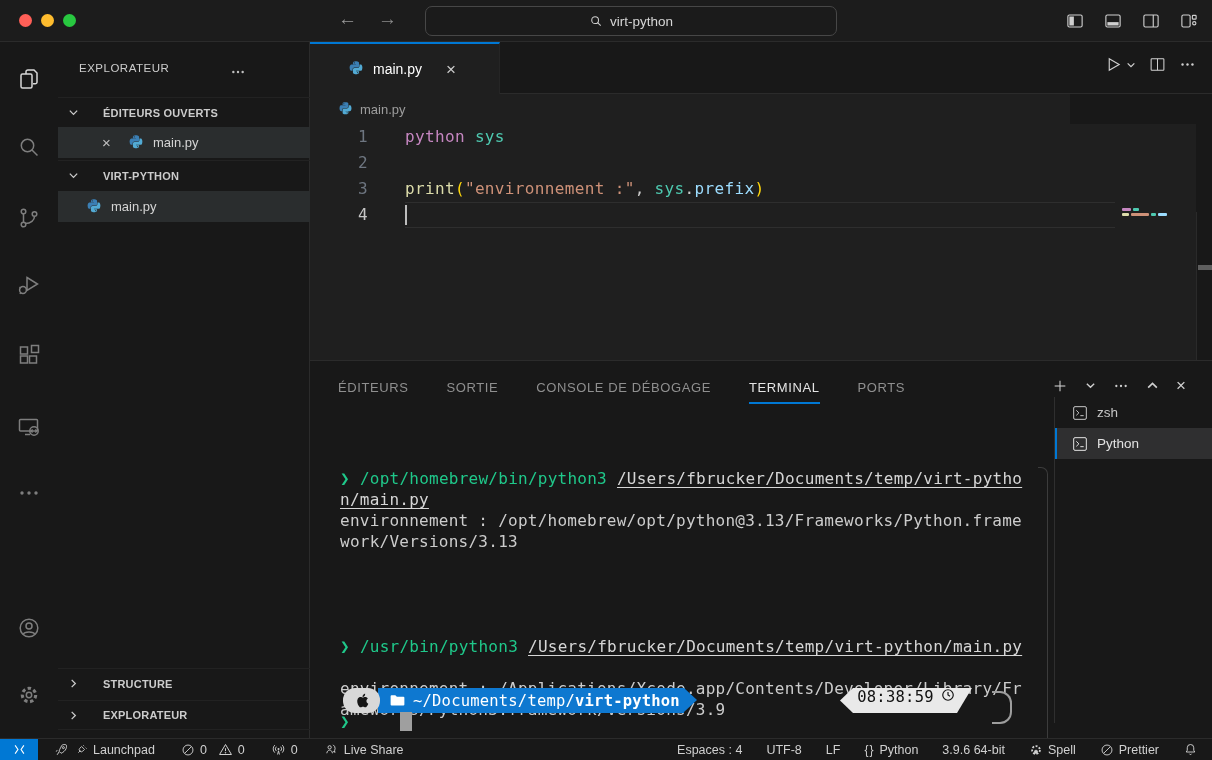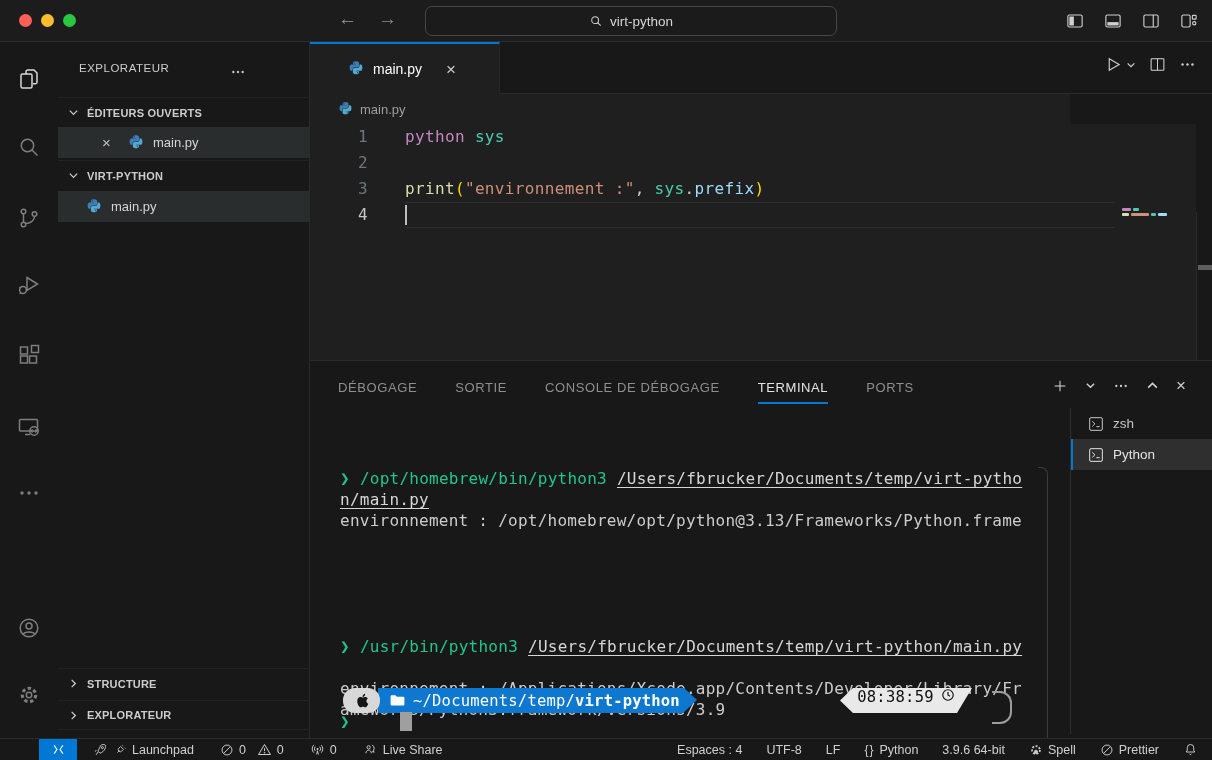--- a/index.html
+++ b/index.html
@@ -33,21 +33,21 @@
   #activitybar { position:absolute; left:0; top:42px; width:58px; height:696px; background:var(--ui_bg,#181818); }
   .act { position:absolute; left:17px; color:#7e7e7e; }
   .act.active { color:#d7d7d7; }
 
   
   #sidebar { position:absolute; left:58px; top:42px; width:252px; height:696px;
     background:var(--ui_bg,#181818); border-right:1px solid var(--border,#2b2b2b); }
   #sb-title { position:absolute; left:21px; top:20px; font-size:11.5px; letter-spacing:.5px; color:#cccccc; }
   #sb-more { position:absolute; left:172px; top:22px; color:#c0c0c0; }
   .section { position:absolute; left:0; width:252px; height:30px; border-top:1px solid #222;
-    display:flex; align-items:center; gap:8px; padding-left:10px;
+    display:flex; align-items:center; gap:24px; padding-left:10px;
     font-size:11px; font-weight:bold; color:#cccccc; letter-spacing:.2px; }
   #sec-openeditors{ top:55px; } #sec-workspace{ top:118px; }
   #sec-structure{ top:626px; } #sec-timeline{ top:658px; border-bottom:1px solid #222; }
   .filerow { position:absolute; left:0; width:252px; height:31px; background:var(--row_highlight,#2a2d2e);
     display:flex; align-items:center; font-size:13px; color:#d4d4d4; }
   #row-openeditor{ top:85px; } #row-file{ top:149px; }
   .rowclose { margin-left:44px; color:#c0c0c0; font-size:15px; width:16px; }
   .chev { color:#cccccc; }
 
   
@@ -110,29 +110,29 @@
     clip-path:polygon(0 50%, 13px 0, 100% 0, calc(100% - 15px) 100%, 13px 100%);
     display:flex; justify-content:center; gap:7px;
     font-family:"DejaVu Sans Mono", monospace; font-size:15.5px; }
   #pl-bracket { position:absolute; left:682px; top:278px; width:20px; height:33px;
     border:2px solid #9d9d9d; border-left:none; border-radius:0 12px 12px 0; }
   #cmd-guide { position:absolute; left:728px; top:54px; width:10px; height:305px;
     border:1px solid #3c3c3c; border-left:none; border-radius:0 7px 7px 0; }
   #t-prompt2 { top:298px; }
   #t-cursor { position:absolute; left:90px; top:299px; width:12px; height:19px; background:#9f9f9f; }
 
-  #termtabs { position:absolute; left:744px; top:47px; width:140px; height:326px; border-left:1px solid #2f2f2f;margin-left:16px; }
+  #termtabs { position:absolute; left:744px; top:36px; width:140px; height:326px; border-left:1px solid #2f2f2f; }
   .trow { position:absolute; left:0; width:158px; height:31px; display:flex; align-items:center; gap:9px;
     padding-left:17px; font-size:13.5px; color:#c5c5c5; }
   #trow-zsh{ top:0; }
   #trow-python{ top:31px; background:#2f2f30; color:#e2e2e2; border-left:2px solid var(--accent,#0078d4); padding-left:15px; }
 
   
   #statusbar { position:absolute; left:0; top:738px; width:1212px; height:22px; background:var(--ui_bg,#181818);
-    border-top:1px solid var(--border,#2b2b2b); display:flex; align-items:center; font-size:12.5px; color:#d0d0d0;padding-left:39px; }
+    border-top:1px solid var(--border,#2b2b2b); display:flex; align-items:center; font-size:12.5px; color:#d0d0d0; }
   #sb-remote { width:38px; height:22px; background:var(--accent,#0078d4); display:flex; align-items:center; justify-content:center; }
   .sbitem { display:flex; align-items:center; gap:5px; white-space:nowrap; }
   #sb-left { display:flex; align-items:center; gap:26px; margin-left:16px; }
   #sb-right { display:flex; align-items:center; gap:24px; margin-left:auto; margin-right:14px;text-align:right; }
   .braces { font-size:12px; letter-spacing:1px; }
 </style>
 </head>
 <body>
 
 <div id="app">
@@ -391,21 +391,21 @@
         </div>
       </div>
       <div id="scrollstrip">
         <div id="scrollthumb"></div>
       </div>
     </div>
   </div>
 
   <div id="panel">
     <div id="panel-tabs">
-      <span class="ptab">DÉBOGAGE</span>
+      <span class="ptab">ÉDITEURS</span>
       <span class="ptab">SORTIE</span>
       <span class="ptab">CONSOLE DE DÉBOGAGE</span>
       <span class="ptab active">TERMINAL</span>
       <span class="ptab">PORTS</span>
     </div>
     <div id="panel-actions">
       <span class="ico">
         <svg width="16" height="16" viewBox="0 0 24 24" fill="none" stroke="currentColor" stroke-width="1.6">
             <line x1="12" y1="4" x2="12" y2="20"></line>
             <line x1="4" y1="12" x2="20" y2="12"></line>
@@ -428,20 +428,21 @@
             <path d="M2 8l4-4 4 4"></path>
           </svg>
       </span>
       <span class="ico x">×</span>
     </div>
 
     <div id="term">
       <div class="tl" style="top:55px"><span class="tgreen">❯</span><span class="tgreen msp">/opt/homebrew/bin/python3</span><span class="tund msp">/Users/fbrucker/Documents/temp/virt-pytho</span></div>
       <div class="tl" style="top:76px"><span class="tund">n/main.py</span></div>
       <div class="tl" style="top:97px">environnement : /opt/homebrew/opt/python@3.13/Frameworks/Python.frame</div>
+      <div class="tl" style="top:118px">work/Versions/3.13</div>
 
       <div class="tl" style="top:223px"><span class="tgreen">❯</span><span class="tgreen msp">/usr/bin/python3</span><span class="tund msp">/Users/fbrucker/Documents/temp/virt-python/main.py</span></div>
       <div class="tl" style="top:265px">environnement : /Applications/Xcode.app/Contents/Developer/Library/Fr</div>
       <div class="tl" style="top:286px">ameworks/Python3.framework/Versions/3.9</div>
 
       <div id="pline">
         <div id="pl-apple">
           <svg width="15" height="17" viewBox="0 0 22 26">
               <path fill="#151515" d="M18.5 13.8c0-2.6 2.1-3.9 2.2-4-1.2-1.8-3.1-2-3.8-2.1-1.6-.2-3.1.9-3.9.9-.8 0-2.1-.9-3.4-.9-1.7 0-3.4 1-4.3 2.6-1.8 3.2-.5 8 1.3 10.6.9 1.3 1.9 2.7 3.3 2.6 1.3-.1 1.8-.9 3.4-.9 1.6 0 2 .9 3.4.9 1.4 0 2.3-1.3 3.2-2.6 1-1.5 1.4-3 1.4-3.1-.1 0-2.8-1.1-2.8-4zM15.6 6c.7-.9 1.2-2.1 1-3.3-1 0-2.3.7-3 1.6-.7.8-1.2 2-1 3.2 1.1.1 2.3-.6 3-1.5z"></path>
             </svg>

